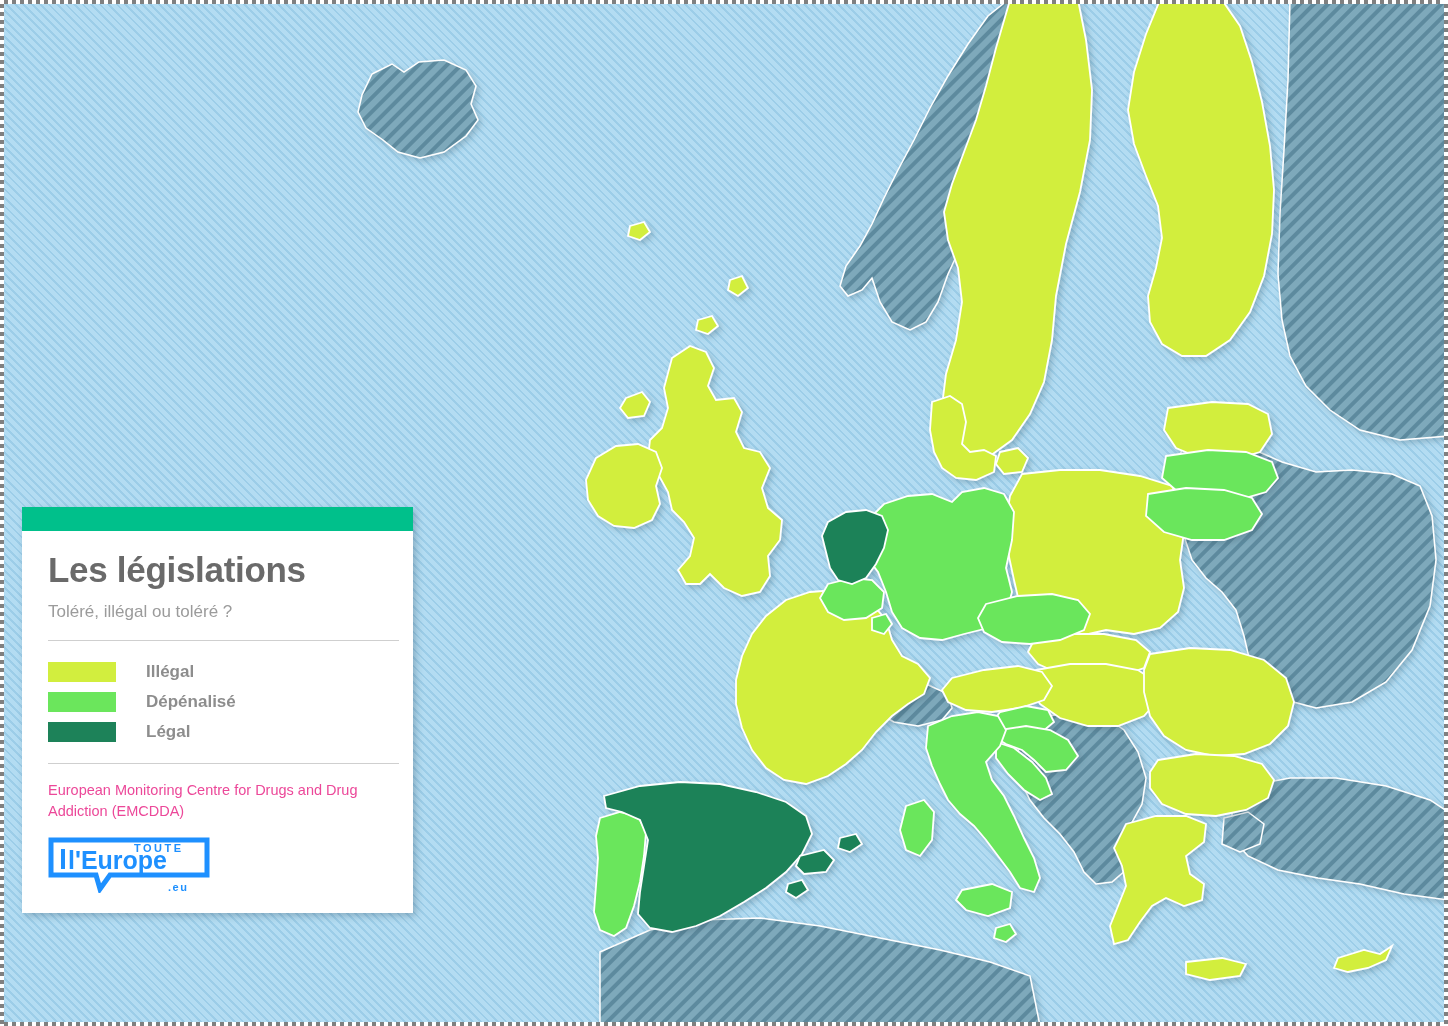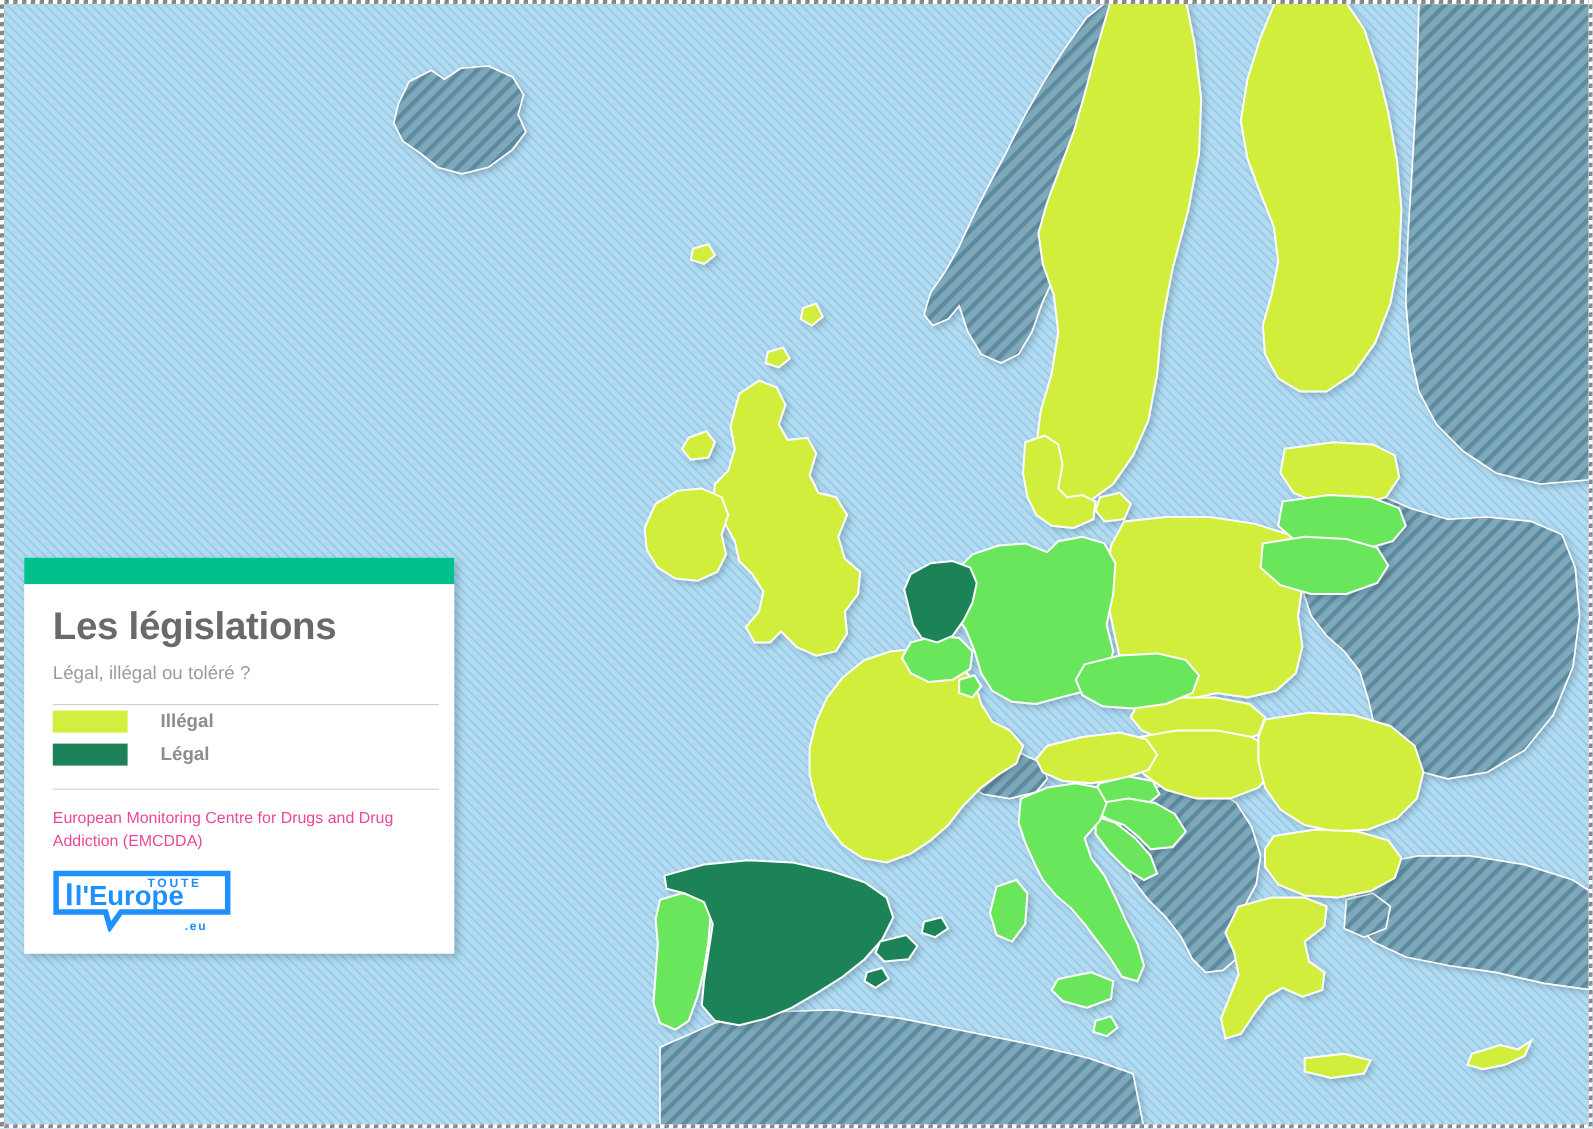--- a/index.html
+++ b/index.html
@@ -69,21 +69,21 @@
   }
   .rule {
     height: 1px;
     background: #cfcfcf;
     margin: 18px 0 0 0;
   }
   .rule.lower { margin: 16px 0 0 0; }
 
   
   #legend {
-    margin-top: 0;
+    margin-top: 16px;
   }
   .legend-row {
     display: flex;
     align-items: center;
     height: 30px;
   }
   .legend-swatch {
     width: 68px;
     height: 20px;
     flex: 0 0 auto;
@@ -253,30 +253,34 @@
   </svg>
 
   <div id="info-card">
     <div id="card-accent"></div>
     <div id="card-body">
 
       <h1 class="card-title">
         <span>Les législations</span><br>
       </h1>
 
-      <p class="card-subtitle">Légal, illégal ou toléré ?</p>
+      <p class="card-subtitle">Toléré, illégal ou toléré ?</p>
 
       <div class="rule"></div>
 
       <div id="legend">
         <div class="legend-row">
           <span class="legend-swatch" style="background:#d2ee3e"></span>
           <span class="legend-label">Illégal</span>
         </div>
         <div class="legend-row">
+          <span class="legend-swatch" style="background:#6be65c"></span>
+          <span class="legend-label">Dépénalisé</span>
+        </div>
+        <div class="legend-row">
           <span class="legend-swatch" style="background:#1d8259"></span>
           <span class="legend-label">Légal</span>
         </div>
       </div>
 
       <div class="rule lower"></div>
 
       <p class="source-text">European Monitoring Centre for Drugs and Drug Addiction (EMCDDA)</p>
 
       <div id="logo">

